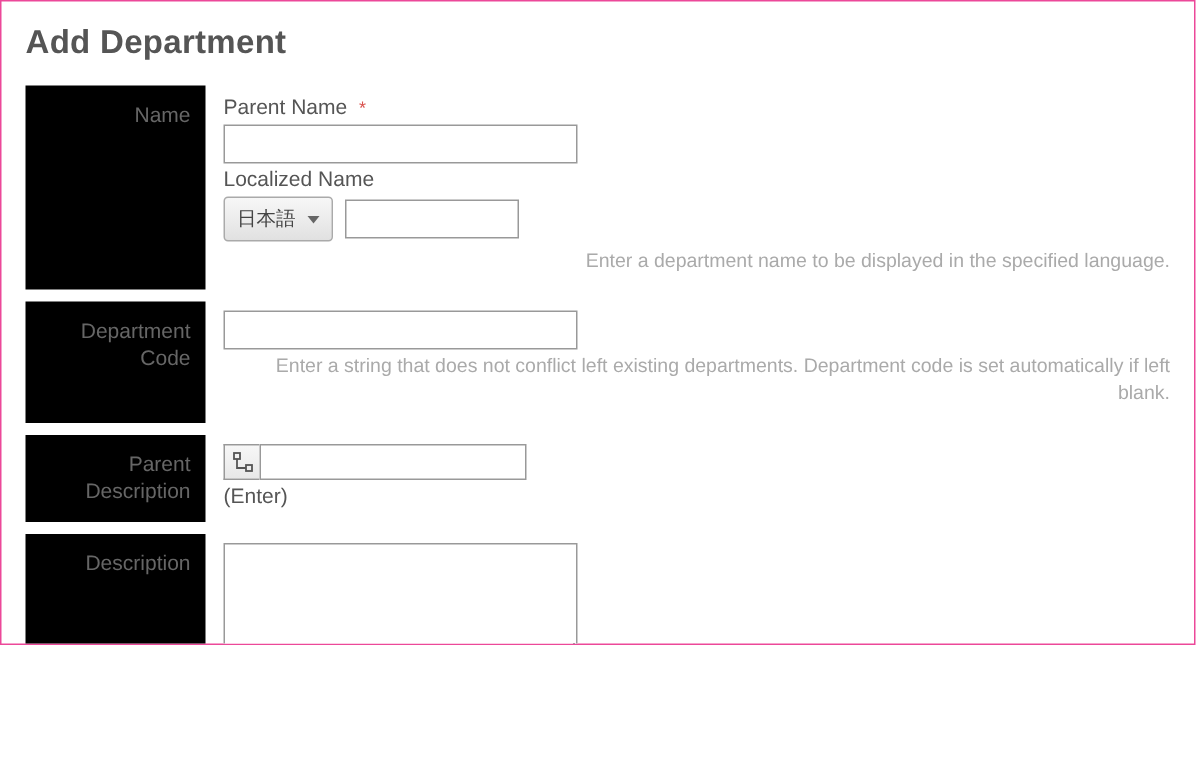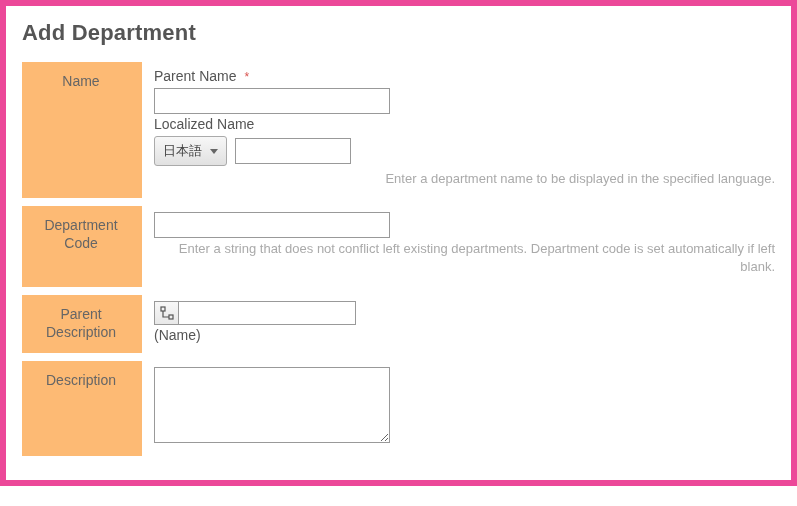--- a/index.html
+++ b/index.html
@@ -5,44 +5,44 @@
   * { box-sizing: border-box; }
   html, body { margin: 0; padding: 0; }
   body {
     font-family: Arial, "Helvetica Neue", Helvetica, sans-serif;
     font-size: 14px;
     color: #555;
     background: #fff;
   }
   .page {
     width: 797px;
-    height: 486px;
-    border: 6px solid #ec4899;
+    height: 430px;
+    border: 1px solid #ec4899;
     padding: 14px 16px 0 16px;
     position: relative;
     overflow: hidden;
   }
   h1.page-title {
     margin: 0 0 16px 0;
     font-size: 22px;
     font-weight: bold;
     color: #555;
     letter-spacing: 0.2px;
   }
   .form-row {
     display: flex;
     align-items: stretch;
     margin-bottom: 8px;
   }
   .form-label-cell {
     width: 120px;
     min-width: 120px;
-    background: #fdba74;
+    background: #000000;
     padding: 10px 10px 10px 8px;
-    text-align: center;
+    text-align: right;
     color: #666;
     font-size: 14px;
     line-height: 1.3;
   }
   .form-value-cell {
     flex: 1;
     padding: 6px 0 10px 12px;
   }
   .sublabel {
     font-size: 14px;
@@ -177,21 +177,21 @@
       <div class="parent-row">
         <span class="tree-btn">
           <svg width="14" height="14" viewBox="0 0 14 14">
             <rect x="1" y="1" width="4" height="4" fill="none" stroke="#555" stroke-width="1.2"></rect>
             <rect x="9" y="9" width="4" height="4" fill="none" stroke="#555" stroke-width="1.2"></rect>
             <path d="M3 5 V11 H9" fill="none" stroke="#555" stroke-width="1.2"></path>
           </svg>
         </span>
         <input type="text" class="parent-input" value="" style="">
       </div>
-      <div class="root-label">(Name)</div>
+      <div class="root-label">(Enter)</div>
     </div>
   </div>
 
   <div class="form-row">
     <div class="form-label-cell">Description</div>
     <div class="form-value-cell">
       <textarea class="desc-area" style=""></textarea>
     </div>
   </div>
 

